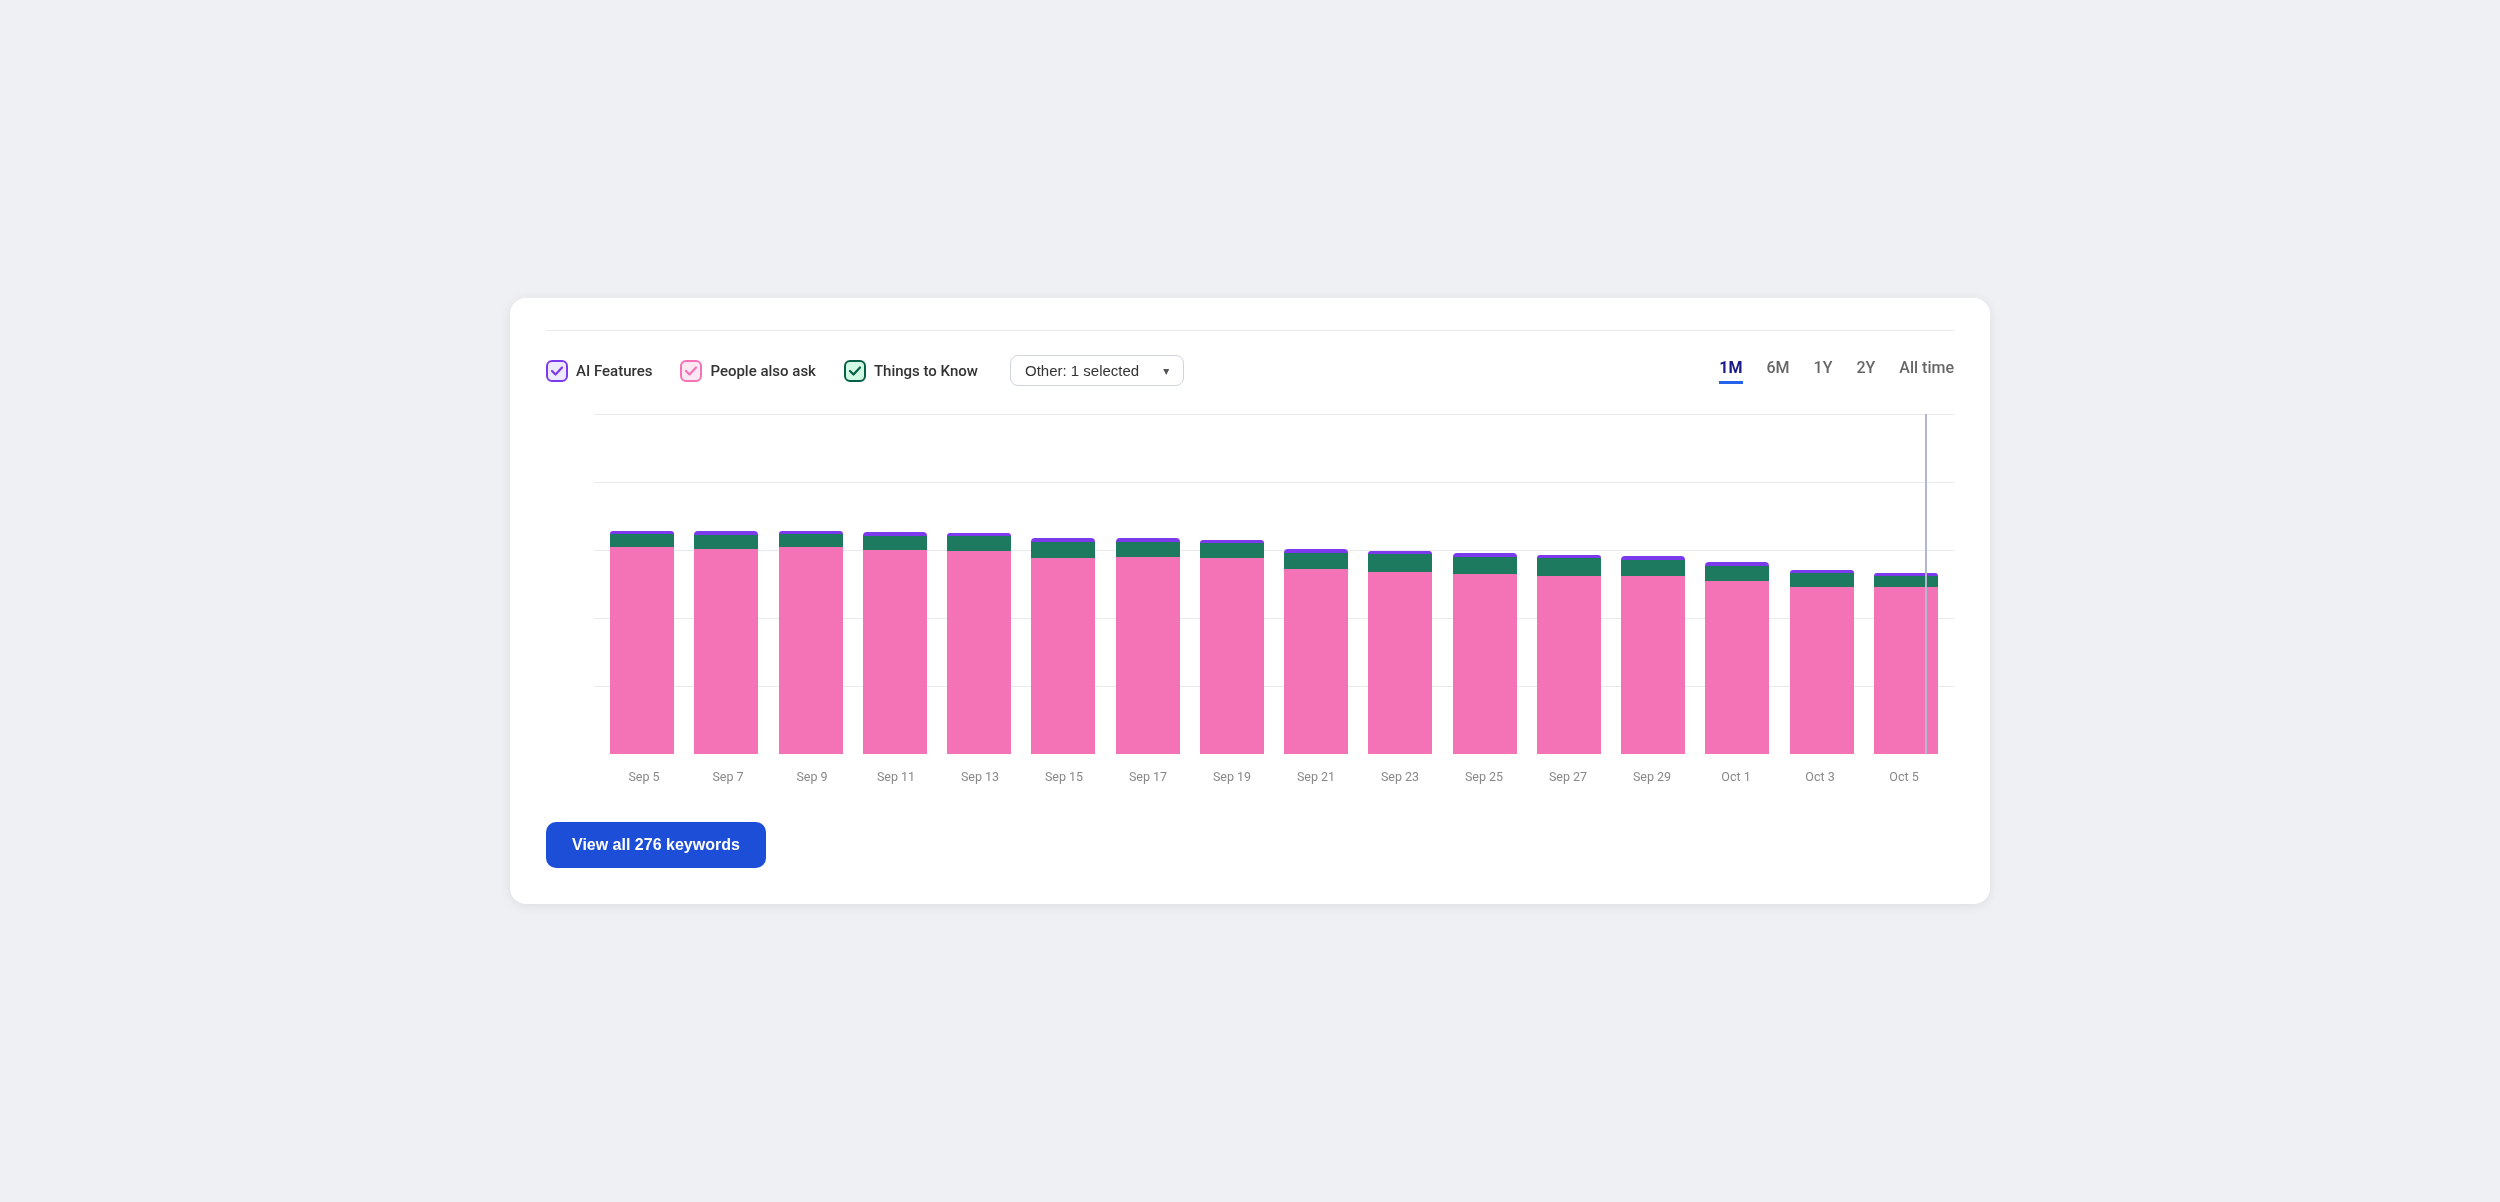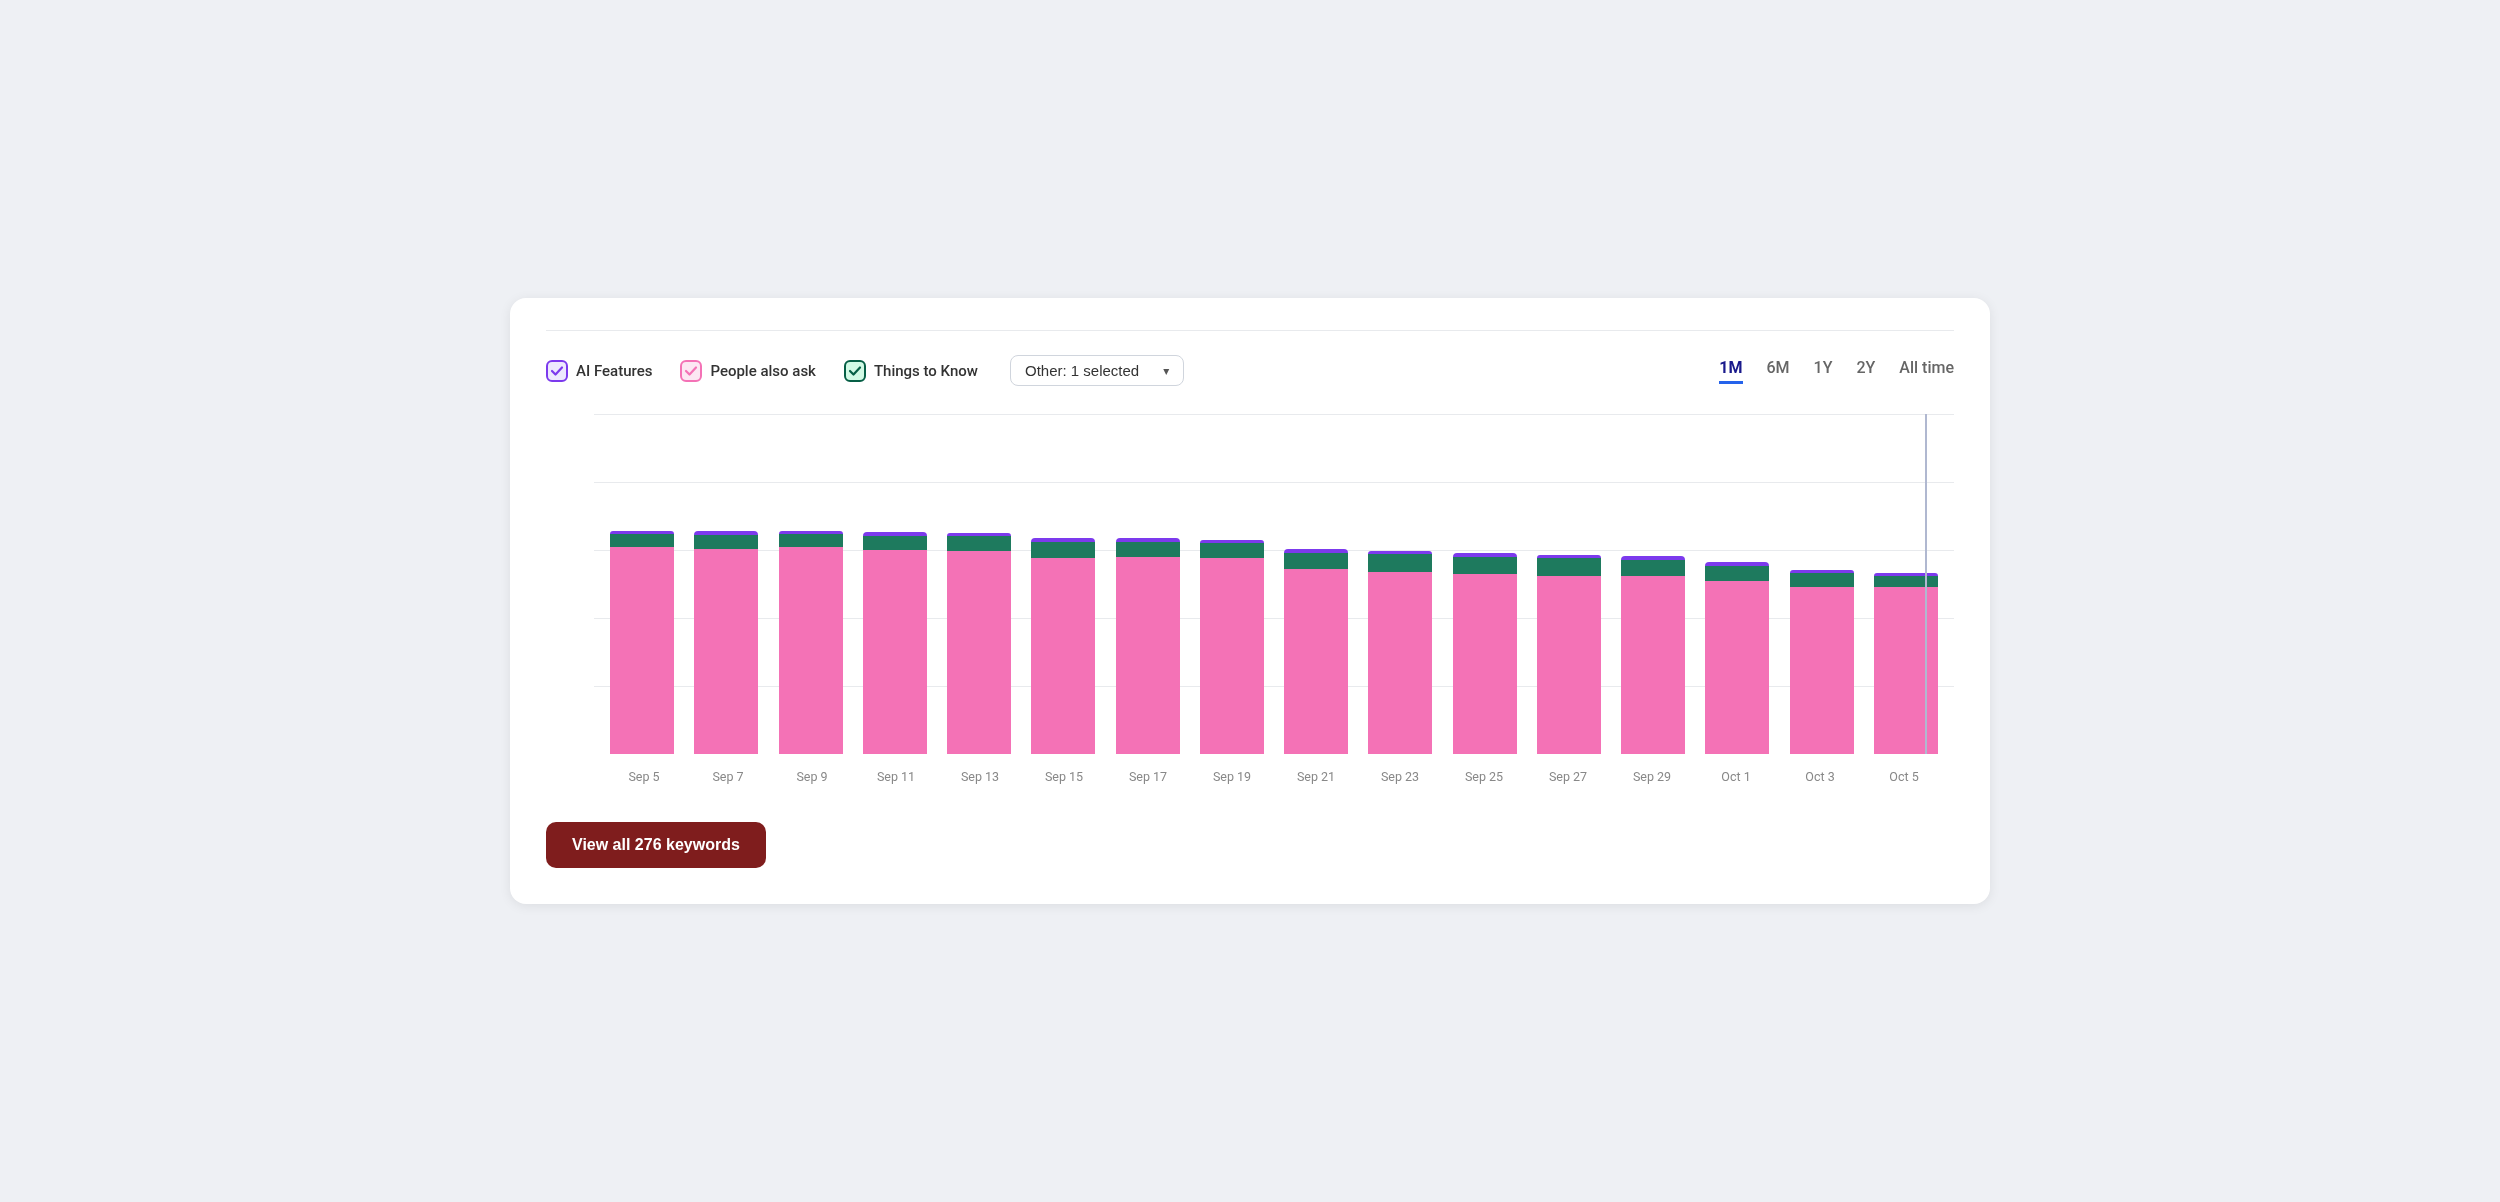--- a/index.html
+++ b/index.html
@@ -187,21 +187,21 @@
     .tooltip-line {
       position: absolute;
       right: 2%;
       top: 0;
       bottom: 0;
       width: 1.5px;
       background: #b0b8d0;
       pointer-events: none;
     }
     .view-btn {
-      background: #7f1d1d;
+      background: #1d4ed8;
       color: #fff;
       border: none;
       border-radius: 10px;
       padding: 14px 26px;
       font-size: 16px;
       font-weight: 600;
       cursor: pointer;
       margin-top: 8px;
     }
   </style>

